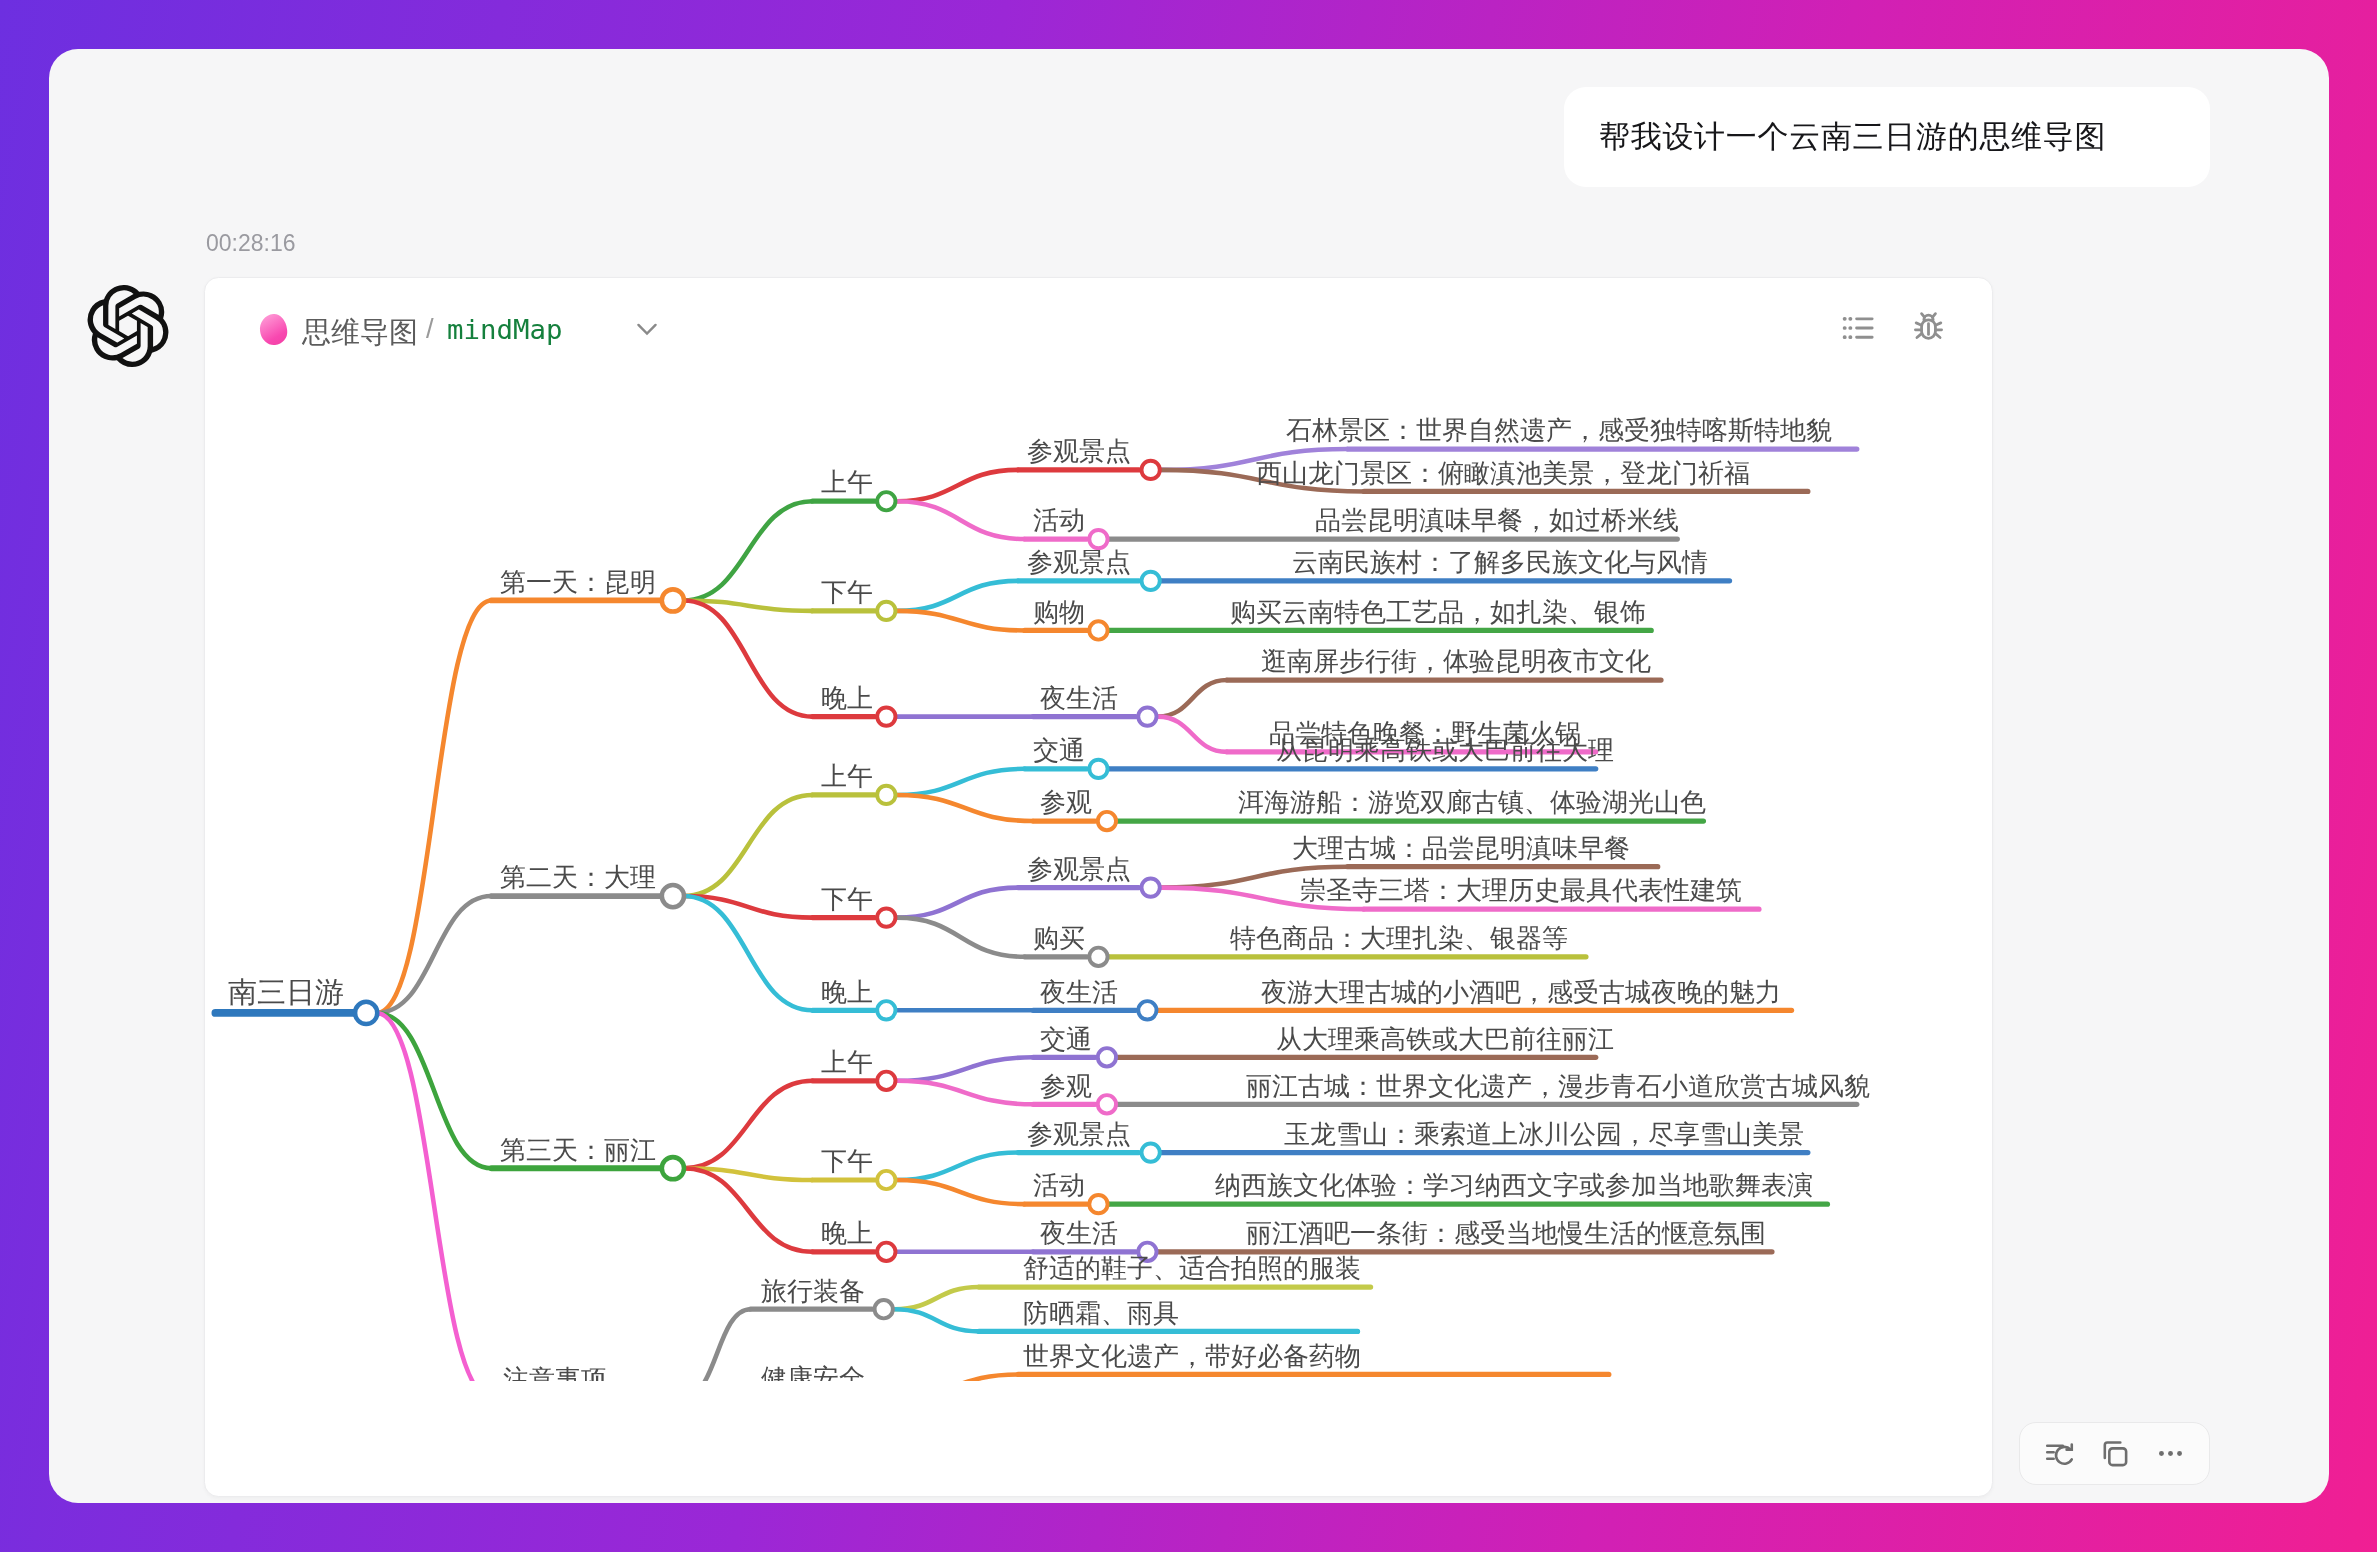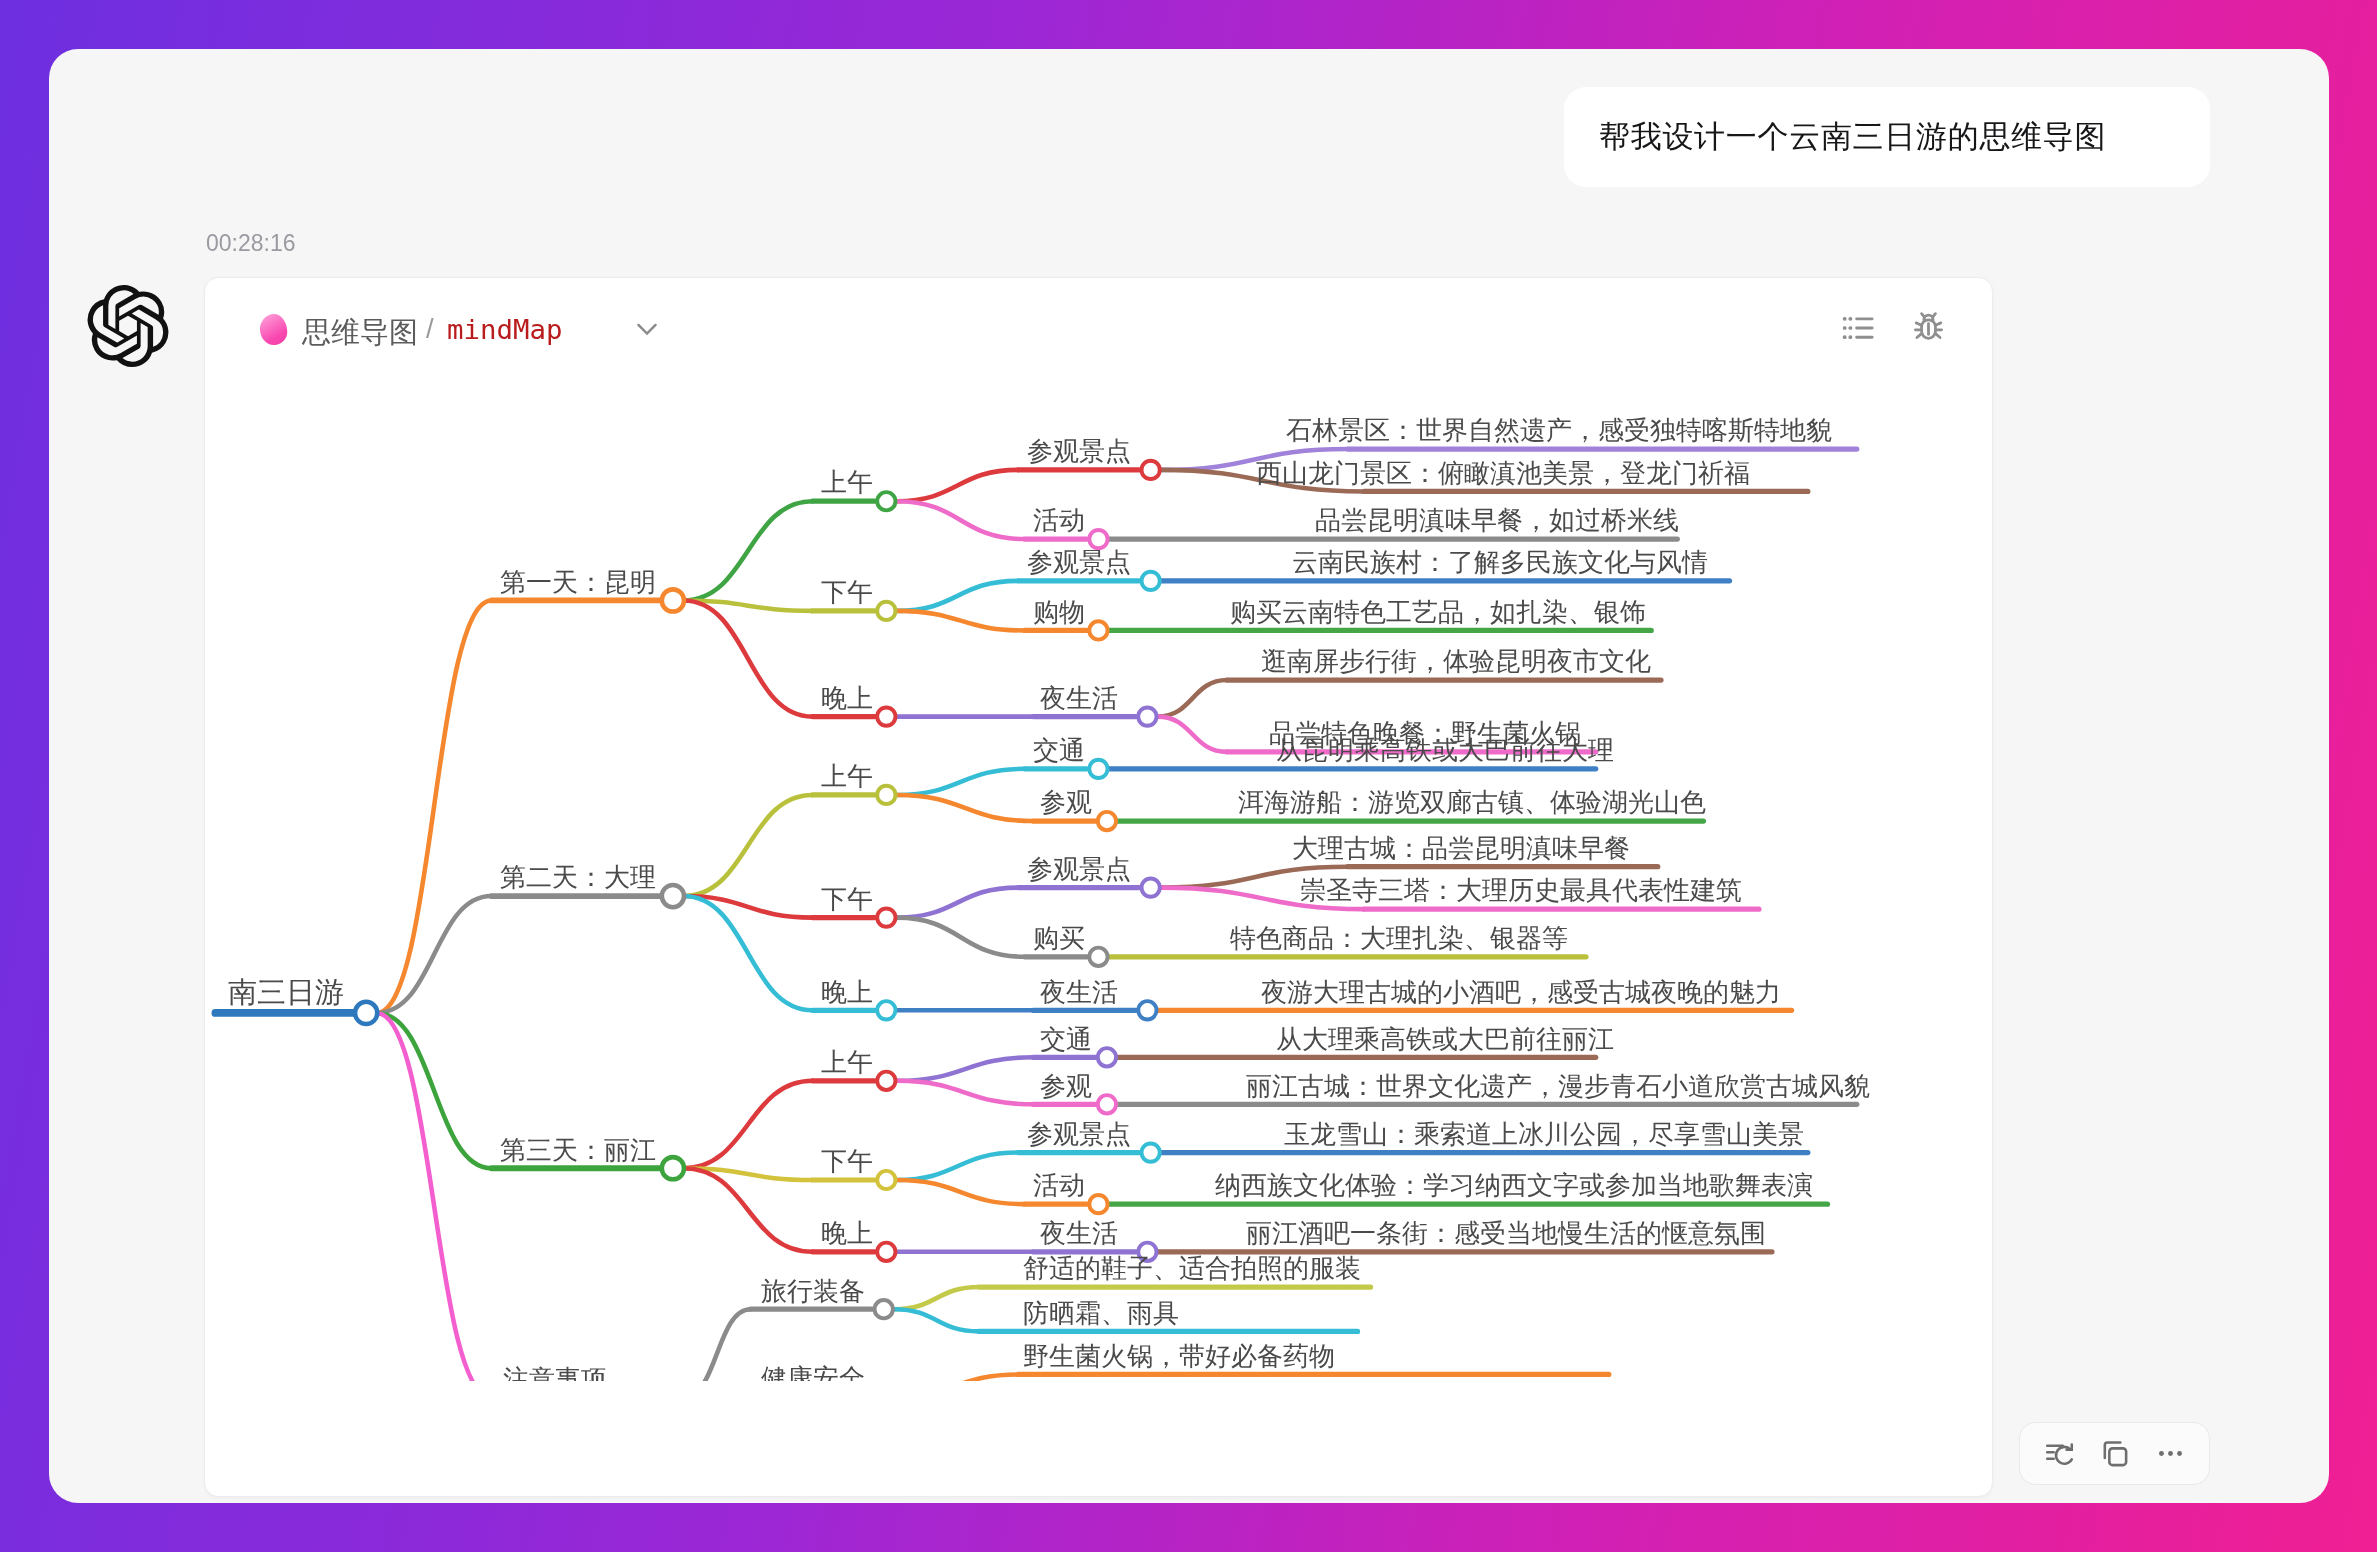--- a/index.html
+++ b/index.html
@@ -16,21 +16,21 @@
     border-radius:22px;display:flex;align-items:center;padding-left:35px;box-sizing:border-box;z-index:2;}
   .bubble span{font-size:31px;color:#17171a;letter-spacing:0.7px;}
   .card{position:absolute;left:204px;top:277px;width:1787px;height:1218px;background:#ffffff;
     border:0.7px solid #ececee;border-radius:14.4px;z-index:1;box-shadow:0 1.3px 3.9px rgba(0,0,0,.03);}
   .card-header{position:absolute;left:204px;top:300px;width:1787px;height:65px;z-index:4;}
   .blob-icon{position:absolute;left:56px;top:14.4px;width:27.4px;height:31px;
     background:linear-gradient(155deg,#ff9ed8 5%,#f848b0 70%,#f23fa4 100%);
     border-radius:55% 45% 50% 50% / 50% 55% 42% 50%;transform:rotate(-6deg);}
   .title-cn{position:absolute;left:98px;top:13px;font-size:29px;color:#5c5c5c;}
   .title-sep{position:absolute;left:222px;top:13px;font-size:27.4px;color:#9a9a9a;}
-  .title-en{position:absolute;left:243px;top:14.4px;font-size:27.4px;color:#b91c1c;
+  .title-en{position:absolute;left:243px;top:14.4px;font-size:27.4px;color:#15803d;
     font-family:"DejaVu Sans Mono",monospace;}
   .chevron{position:absolute;left:432px;top:22px;width:23.5px;height:19.6px;color:#8a8a8a;}
   .hdr-icons{position:absolute;right:44px;top:9.1px;display:flex;gap:34px;color:#8f8f8f;}
   .hdr-icons .hbtn{width:37px;height:37px;display:flex;align-items:center;justify-content:center;}
   .mm-clip{position:absolute;left:205px;top:277px;width:1786px;height:1104px;overflow:hidden;z-index:5;}
   .mm-inner{position:absolute;left:-205px;top:-277px;width:2377px;height:1552px;}
   #mm-svg{position:absolute;left:0;top:0;}
   .maplabel{position:absolute;font-size:26px;line-height:31px;color:#4a4a4a;white-space:nowrap;}
   .toolbar{position:absolute;left:2019px;top:1422px;width:191px;height:63px;background:#fbfbfb;
     border:1.3px solid #e9e9ea;border-radius:17px;z-index:6;display:flex;align-items:center;
@@ -267,21 +267,21 @@
         <div class="maplabel" style="left: 1284px; top: 1119px;">玉龙雪山：乘索道上冰川公园，尽享雪山美景</div>
         <div class="maplabel" style="left: 1033px; top: 1170px;">活动</div>
         <div class="maplabel" style="left: 1215px; top: 1170px;">纳西族文化体验：学习纳西文字或参加当地歌舞表演</div>
         <div class="maplabel" style="left: 821px; top: 1218px;">晚上</div>
         <div class="maplabel" style="left: 1040px; top: 1218px;">夜生活</div>
         <div class="maplabel" style="left: 1246px; top: 1218px;">丽江酒吧一条街：感受当地慢生活的惬意氛围</div>
         <div class="maplabel" style="left: 761px; top: 1276px;">旅行装备</div>
         <div class="maplabel" style="left: 1023px; top: 1253px;">舒适的鞋子、适合拍照的服装</div>
         <div class="maplabel" style="left: 1023px; top: 1298px;">防晒霜、雨具</div>
         <div class="maplabel" style="left: 761px; top: 1363px;">健康安全</div>
-        <div class="maplabel" style="left: 1023px; top: 1341px;">野生菌火锅，带好必备药物</div>
+        <div class="maplabel" style="left: 1023px; top: 1341px;">世界文化遗产，带好必备药物</div>
       </div>
   </div>
 </div>
 
 <div class="toolbar">
   <div class="tbtn">
     <svg viewBox="0 0 24 24" width="31" height="31" fill="none" stroke="currentColor" stroke-width="2" stroke-linecap="round">
       <path d="M2.5 6h12M2.5 11h5M2.5 16h5"></path>
       <path d="M21.5 16.5a6.5 6.5 0 1 1-1-7.6"></path>
       <path d="M21.5 5v4h-4"></path>

